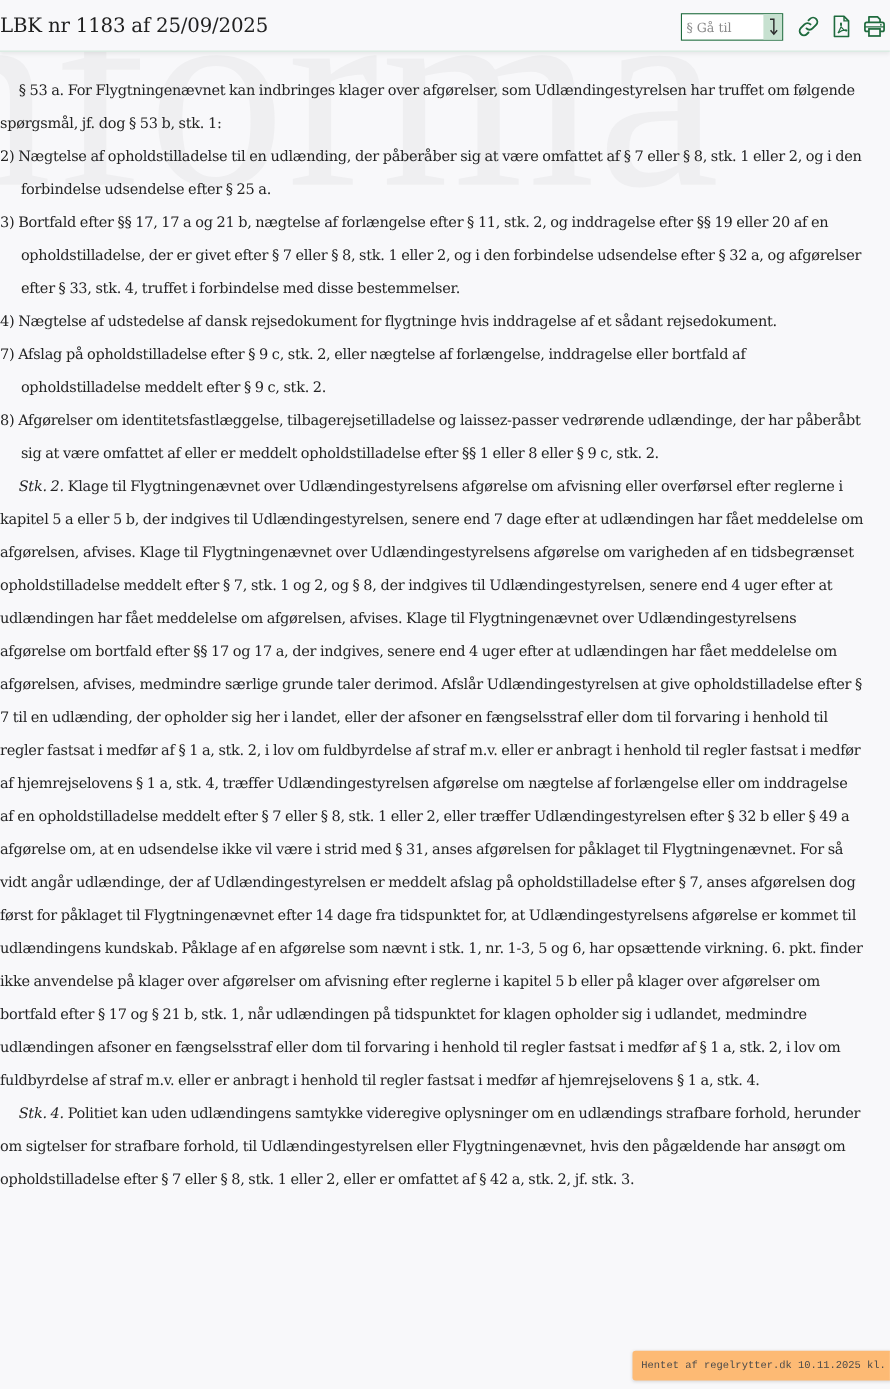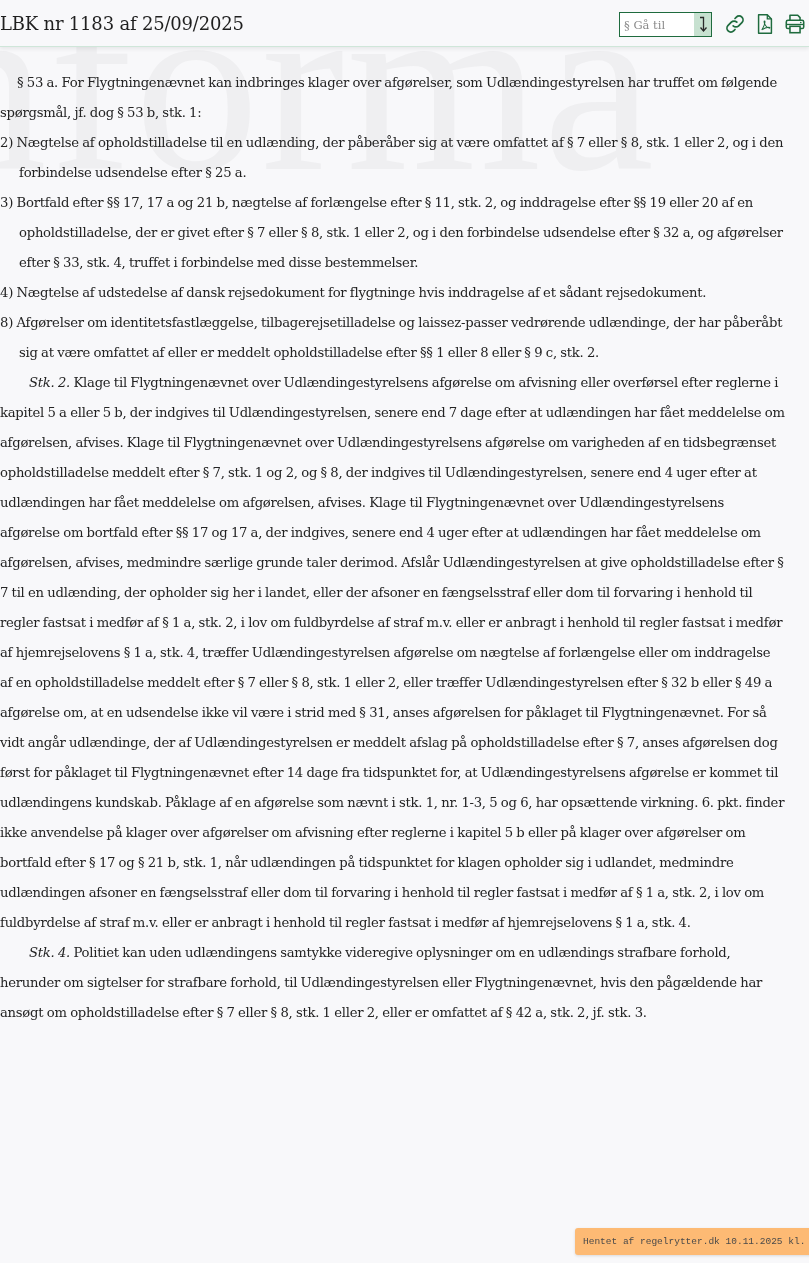--- a/index.html
+++ b/index.html
@@ -112,21 +112,20 @@
   }
   .par-first {
     text-indent: 17px;
   }
   .list-item {
     padding-left: 19px;
     text-indent: -19px;
   }
   .stk-label {
     font-style: italic;
-    margin-left: 12px;
   }
   .footer-badge {
     position: absolute;
     left: 575px;
     top: 1228px;
     height: 27px;
     padding: 0 8px;
     background: #fdba74;
     border-radius: 3px;
     box-shadow: 0 1px 3px rgba(0, 0, 0, 0.12);
@@ -181,20 +180,21 @@
     </svg>
   </div>
 </header>
 
 <main class="content">
   <p class="par-first"><span>§ 53 a.</span> <span>For Flygtningenævnet kan indbringes klager over afgørelser, som Udlændingestyrelsen har truffet om følgende spørgsmål, jf. dog § 53 b, stk. 1:</span></p>
 
   <p class="list-item"><span>2)</span> <span>Nægtelse af opholdstilladelse til en udlænding, der påberåber sig at være omfattet af § 7 eller § 8, stk. 1 eller 2, og i den forbindelse udsendelse efter § 25 a.</span></p>
   <p class="list-item"><span>3)</span> <span>Bortfald efter §§ 17, 17 a og 21 b, nægtelse af forlængelse efter § 11, stk. 2, og inddragelse efter §§ 19 eller 20 af en opholdstilladelse, der er givet efter § 7 eller § 8, stk. 1 eller 2, og i den forbindelse udsendelse efter § 32 a, og afgørelser efter § 33, stk. 4, truffet i forbindelse med disse bestemmelser.</span></p>
   <p class="list-item"><span>4)</span> <span>Nægtelse af udstedelse af dansk rejsedokument for flygtninge hvis inddragelse af et sådant rejsedokument.</span></p>
+  <p class="list-item"><span>7)</span> <span>Afslag på opholdstilladelse efter § 9 c, stk. 2, eller nægtelse af forlængelse, inddragelse eller bortfald af opholdstilladelse meddelt efter § 9 c, stk. 2.</span></p>
   <p class="list-item"><span>8)</span> <span>Afgørelser om identitetsfastlæggelse, tilbagerejsetilladelse og laissez-passer vedrørende udlændinge, der har påberåbt sig at være omfattet af eller er meddelt opholdstilladelse efter §§ 1 eller 8 eller § 9 c, stk. 2.</span></p>
 
   <p class="par-first"><span class="stk-label">Stk. 2.</span> <span>Klage til Flygtningenævnet over Udlændingestyrelsens afgørelse om afvisning eller overførsel efter reglerne i kapitel 5 a eller 5 b, der indgives til Udlændingestyrelsen, senere end 7 dage efter at udlændingen har fået meddelelse om afgørelsen, afvises. Klage til Flygtningenævnet over Udlændingestyrelsens afgørelse om varigheden af en tidsbegrænset opholdstilladelse meddelt efter § 7, stk. 1 og 2, og § 8, der indgives til Udlændingestyrelsen, senere end 4 uger efter at udlændingen har fået meddelelse om afgørelsen, afvises. Klage til Flygtningenævnet over Udlændingestyrelsens afgørelse om bortfald efter §§ 17 og 17 a, der indgives, senere end 4 uger efter at udlændingen har fået meddelelse om afgørelsen, afvises, medmindre særlige grunde taler derimod. Afslår Udlændingestyrelsen at give opholdstilladelse efter § 7 til en udlænding, der opholder sig her i landet, eller der afsoner en fængselsstraf eller dom til forvaring i henhold til regler fastsat i medfør af § 1 a, stk. 2, i lov om fuldbyrdelse af straf m.v. eller er anbragt i henhold til regler fastsat i medfør af hjemrejselovens § 1 a, stk. 4, træffer Udlændingestyrelsen afgørelse om nægtelse af forlængelse eller om inddragelse af en opholdstilladelse meddelt efter § 7 eller § 8, stk. 1 eller 2, eller træffer Udlændingestyrelsen efter § 32 b eller § 49 a afgørelse om, at en udsendelse ikke vil være i strid med § 31, anses afgørelsen for påklaget til Flygtningenævnet. For så vidt angår udlændinge, der af Udlændingestyrelsen er meddelt afslag på opholdstilladelse efter § 7, anses afgørelsen dog først for påklaget til Flygtningenævnet efter 14 dage fra tidspunktet for, at Udlændingestyrelsens afgørelse er kommet til udlændingens kundskab. Påklage af en afgørelse som nævnt i stk. 1, nr. 1-3, 5 og 6, har opsættende virkning. 6. pkt. finder ikke anvendelse på klager over afgørelser om afvisning efter reglerne i kapitel 5 b eller på klager over afgørelser om bortfald efter § 17 og § 21 b, stk. 1, når udlændingen på tidspunktet for klagen opholder sig i udlandet, medmindre udlændingen afsoner en fængselsstraf eller dom til forvaring i henhold til regler fastsat i medfør af § 1 a, stk. 2, i lov om fuldbyrdelse af straf m.v. eller er anbragt i henhold til regler fastsat i medfør af hjemrejselovens § 1 a, stk. 4.</span></p>
 
 
   <p class="par-first"><span class="stk-label">Stk. 4.</span> <span>Politiet kan uden udlændingens samtykke videregive oplysninger om en udlændings strafbare forhold, herunder om sigtelser for strafbare forhold, til Udlændingestyrelsen eller Flygtningenævnet, hvis den pågældende har ansøgt om opholdstilladelse efter § 7 eller § 8, stk. 1 eller 2, eller er omfattet af § 42 a, stk. 2, jf. stk. 3.</span></p>
 </main>
 
 <div class="footer-badge">Hentet af regelrytter.dk 10.11.2025 kl. 14.05</div>
 

